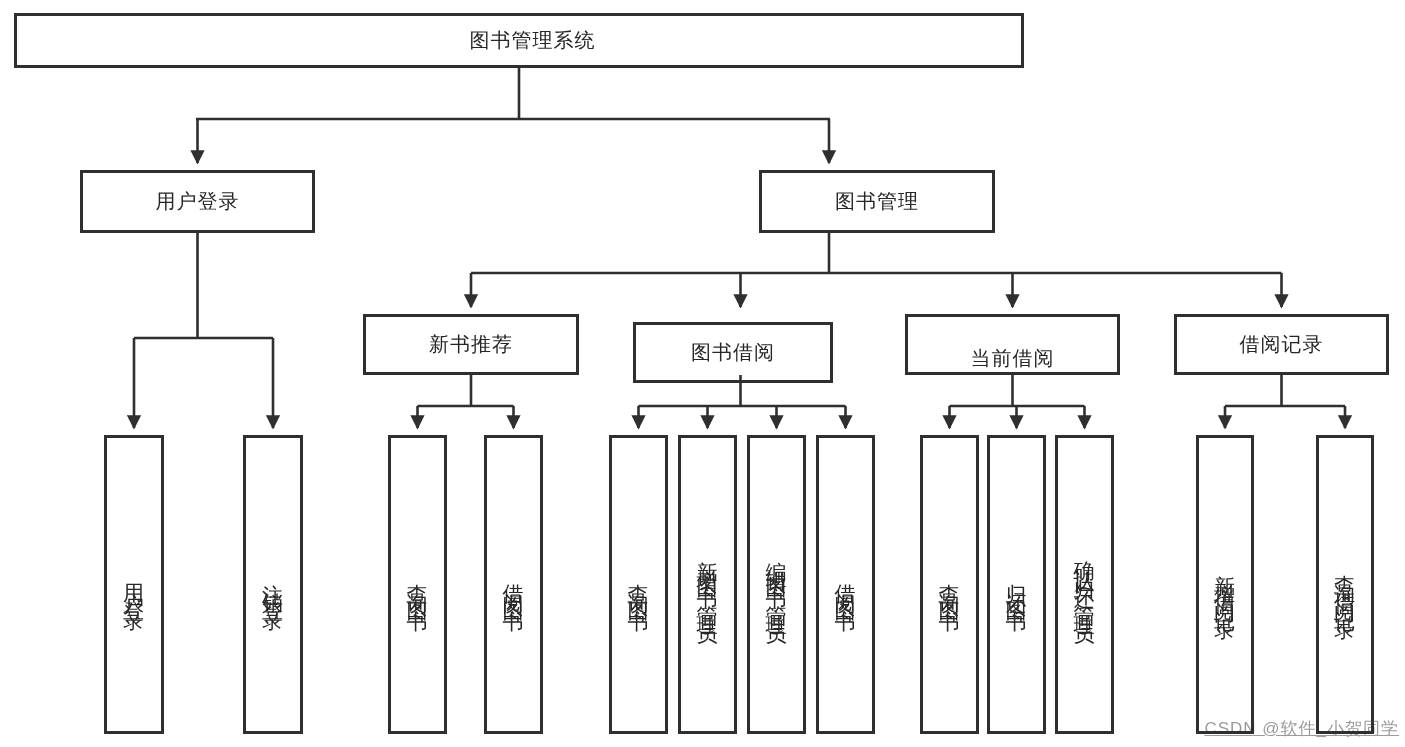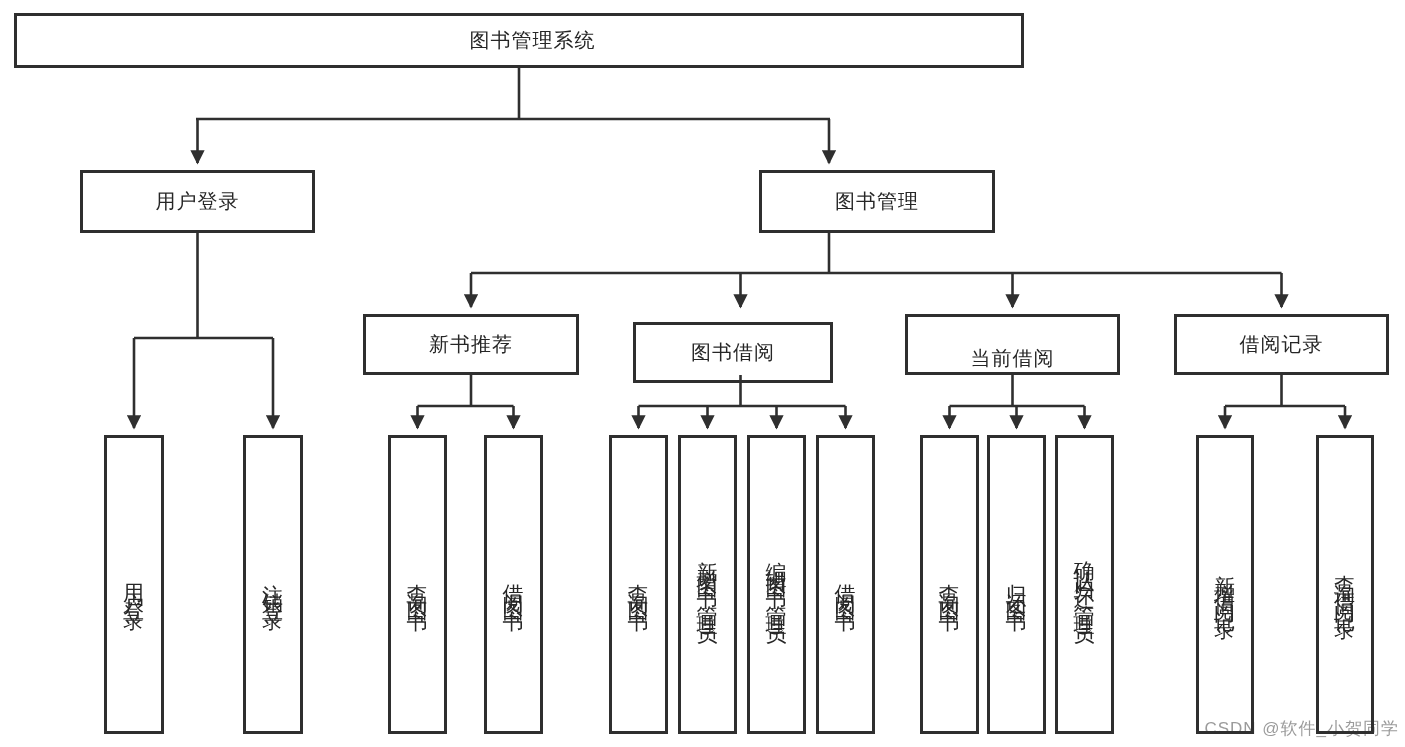--- a/index.html
+++ b/index.html
@@ -46,20 +46,21 @@
   }
   .watermark {
     position: absolute;
     right: 6px;
     bottom: 7px;
     font-size: 17px;
     color: #9b9b9b;
     letter-spacing: 1px;
     z-index: 1;
     white-space: nowrap;
+    text-decoration: underline;
   }
 </style>
 </head>
 <body>
 
 <div id="canvas">
 
   <svg id="edges" viewBox="0 0 1405 747" xmlns="http://www.w3.org/2000/svg">
     <defs>
       <marker id="arrow" viewBox="0 0 10 10" refX="9" refY="5" markerWidth="7" markerHeight="5.5" orient="auto">

